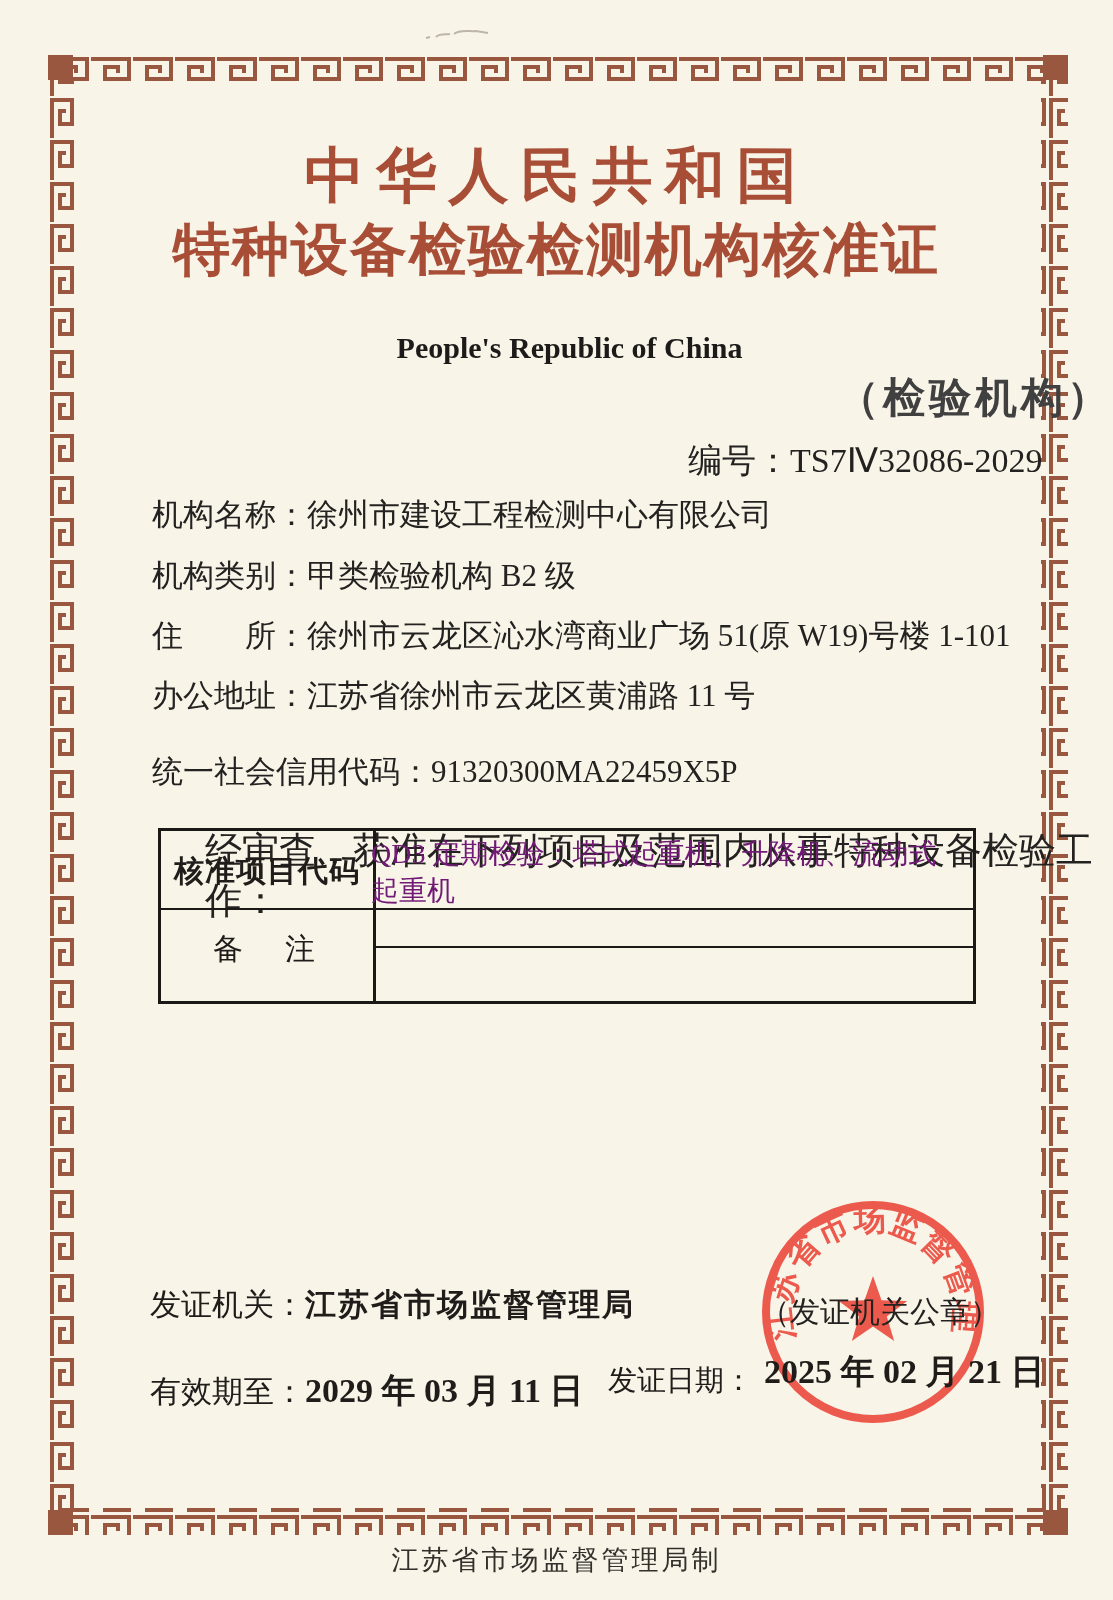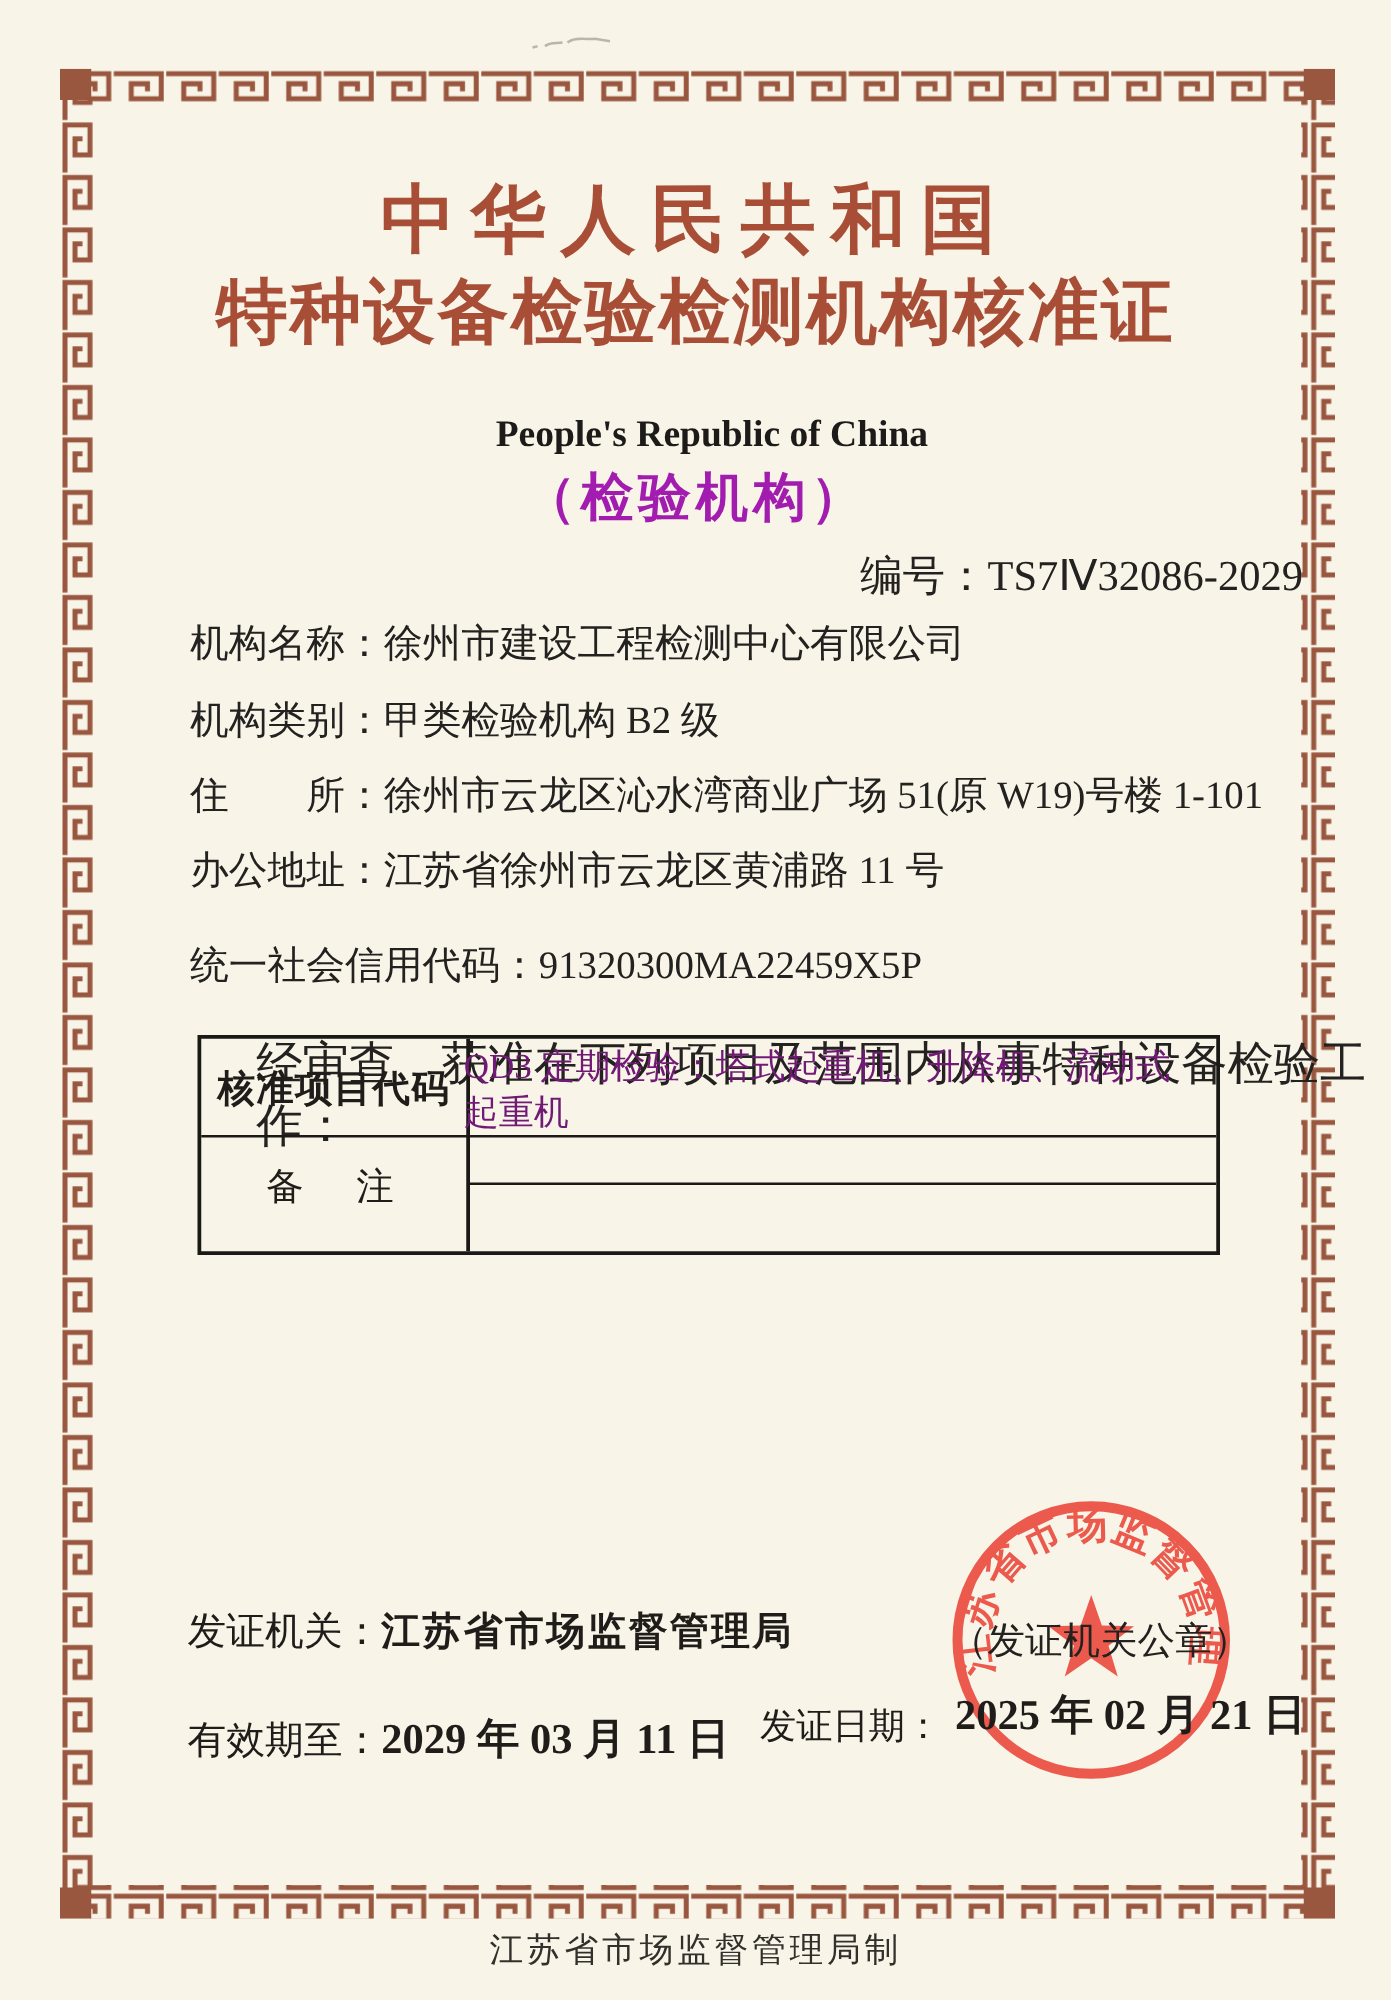--- a/index.html
+++ b/index.html
@@ -12,21 +12,21 @@
     font-family:"Liberation Serif", serif;
     color:#1f1c1a;
   }
   .abs{position:absolute;}
   .center{left:0;width:100%;text-align:center;}
   .title-cn1{top:136px;font-size:60px;font-weight:bold;letter-spacing:12px;color:#a84e37;}
   .title-cn2{top:212px;font-size:57px;font-weight:bold;letter-spacing:2px;color:#a84e37;}
   .title-en{font-size:30px;font-weight:bold;color:#1d1b19;letter-spacing:0px;}
   .title-en1{top:288px;}
   .title-en2{top:331px;padding-left:13px;}
-  .subtitle{top:370px;font-size:42px;font-weight:bold;letter-spacing:4px;color:#a21caf;}
+  .subtitle{top:370px;font-size:42px;font-weight:bold;letter-spacing:4px;color:#404040;text-align:right;}
   .cert-no{top:438px;left:688px;font-size:34px;color:#242220;}
   .info-line{left:152px;font-size:31px;white-space:nowrap;color:#242220;}
   .intro{left:205px;top:790px;font-size:37px;color:#242220;margin-top:36px;}
   
   .tbl{left:158px;top:828px;width:818px;height:176px;border:3px solid #1b1916;box-sizing:border-box;}
   .tbl-vline{position:absolute;left:212px;top:0;bottom:0;width:0;border-left:3px solid #1b1916;}
   .tbl-hline1{position:absolute;left:0;right:0;top:77px;height:0;border-top:2.5px solid #1b1916;}
   .tbl-hline2{position:absolute;left:214px;right:0;top:115px;height:0;border-top:2px solid #1b1916;}
   .tbl-code-h{position:absolute;left:0;top:20px;width:212px;text-align:center;font-size:30px;font-weight:bold;letter-spacing:1px;}
   .tbl-remark-h{position:absolute;left:0;top:98px;width:212px;text-align:center;font-size:30px;letter-spacing:6px;}

